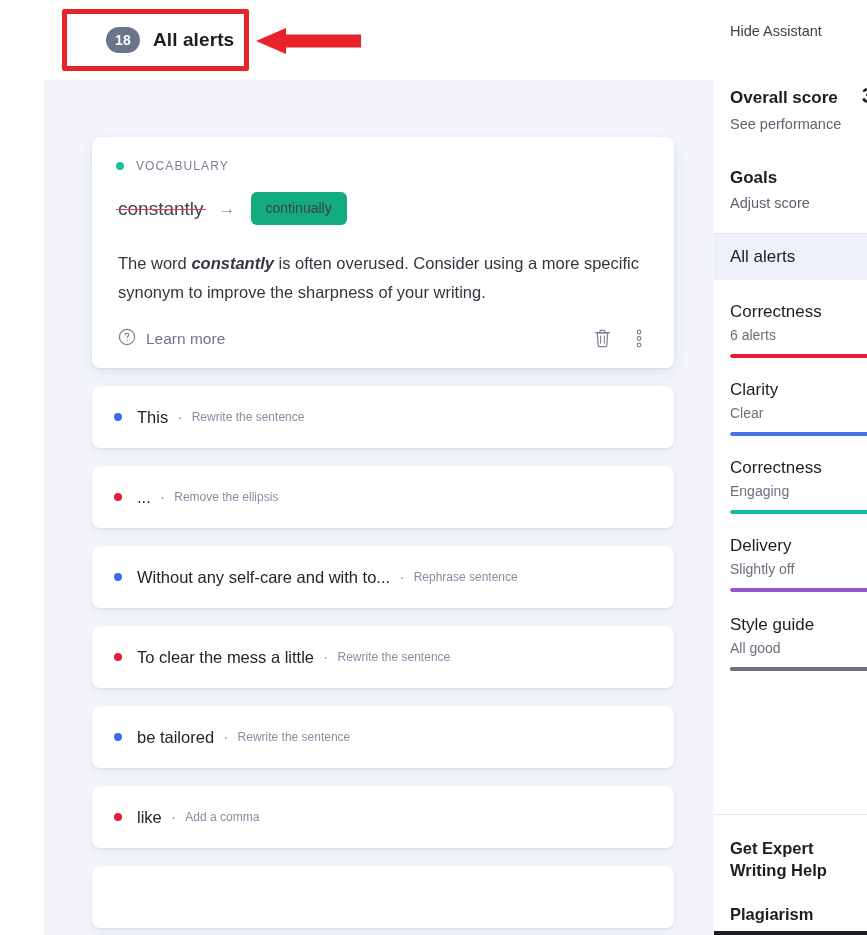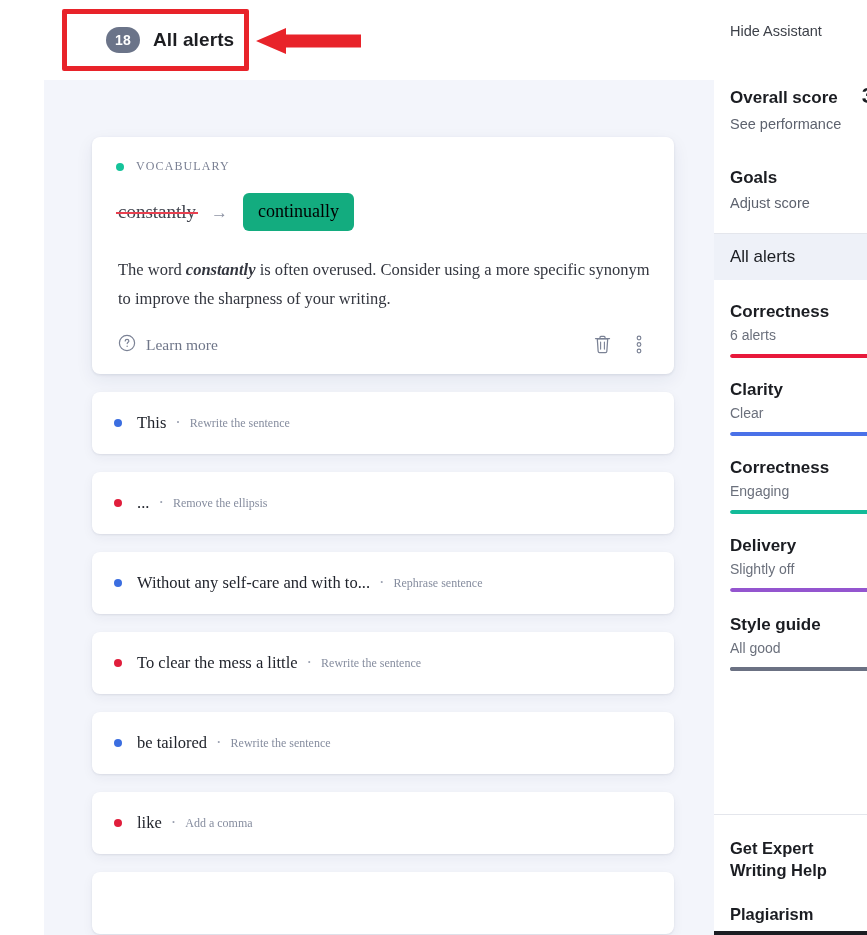--- a/index.html
+++ b/index.html
@@ -75,21 +75,20 @@
     width: 105px; height: 26px;
     z-index: 5;
     pointer-events: none;
   }
 
   .cards-scroll {
     position: relative;
     padding: 0 40px 0 48px;
     height: 855px;
     overflow: hidden;
-    font-family: Liberation Serif, serif;
   }
 
   
   .card-featured {
     background: #ffffff;
     border-radius: 8px;
     margin-top: 57px;
     padding: 22px 24px 18px 24px;
     box-shadow: 0 1px 3px rgba(30,40,80,.10), 0 6px 18px rgba(30,40,80,.07);
   }
@@ -132,22 +131,22 @@
     height: 1.5px;
     background: #e8404f;
   }
   .arrow-glyph {
     font-size: 17px;
     color: #8d93a4;
     line-height: 1;
   }
   .word-new {
     background: #13ac7f;
-    color: #000000;
-    font-size: 18px;
+    color: #404040;
+    font-size: 14px;
     border-radius: 6px;
     padding: 8px 15px 9px 15px;
     display: inline-block;
   }
   .card-desc {
     font-size: 16.5px;
     line-height: 29px;
     color: #33363f;
     margin-bottom: 21px;
     padding-left: 2px;
@@ -281,21 +280,21 @@
     margin-top: 22px;
     cursor: pointer;
   }
   .metric-head {
     display: flex;
     align-items: center;
     justify-content: space-between;
   }
   .metric-title {
     font-size: 17px;
-    font-weight: bold;
+    font-weight: normal;
     color: #1b1d22;
   }
   .metric-sub {
     font-size: 14px;
     color: #6b707c;
     margin-top: 5px;
   }
   .bar-track {
     height: 4px;
     border-radius: 2px;

